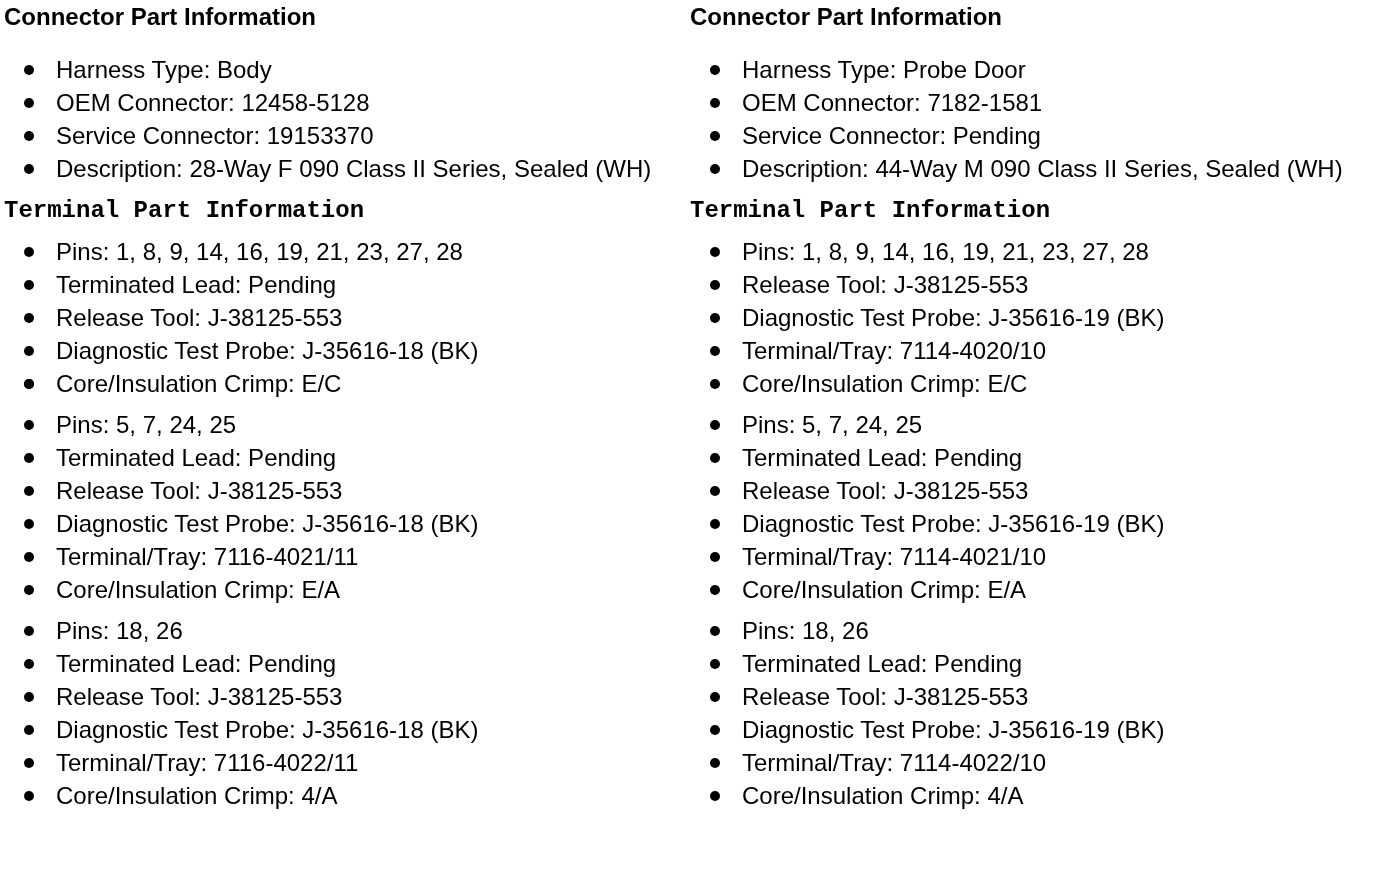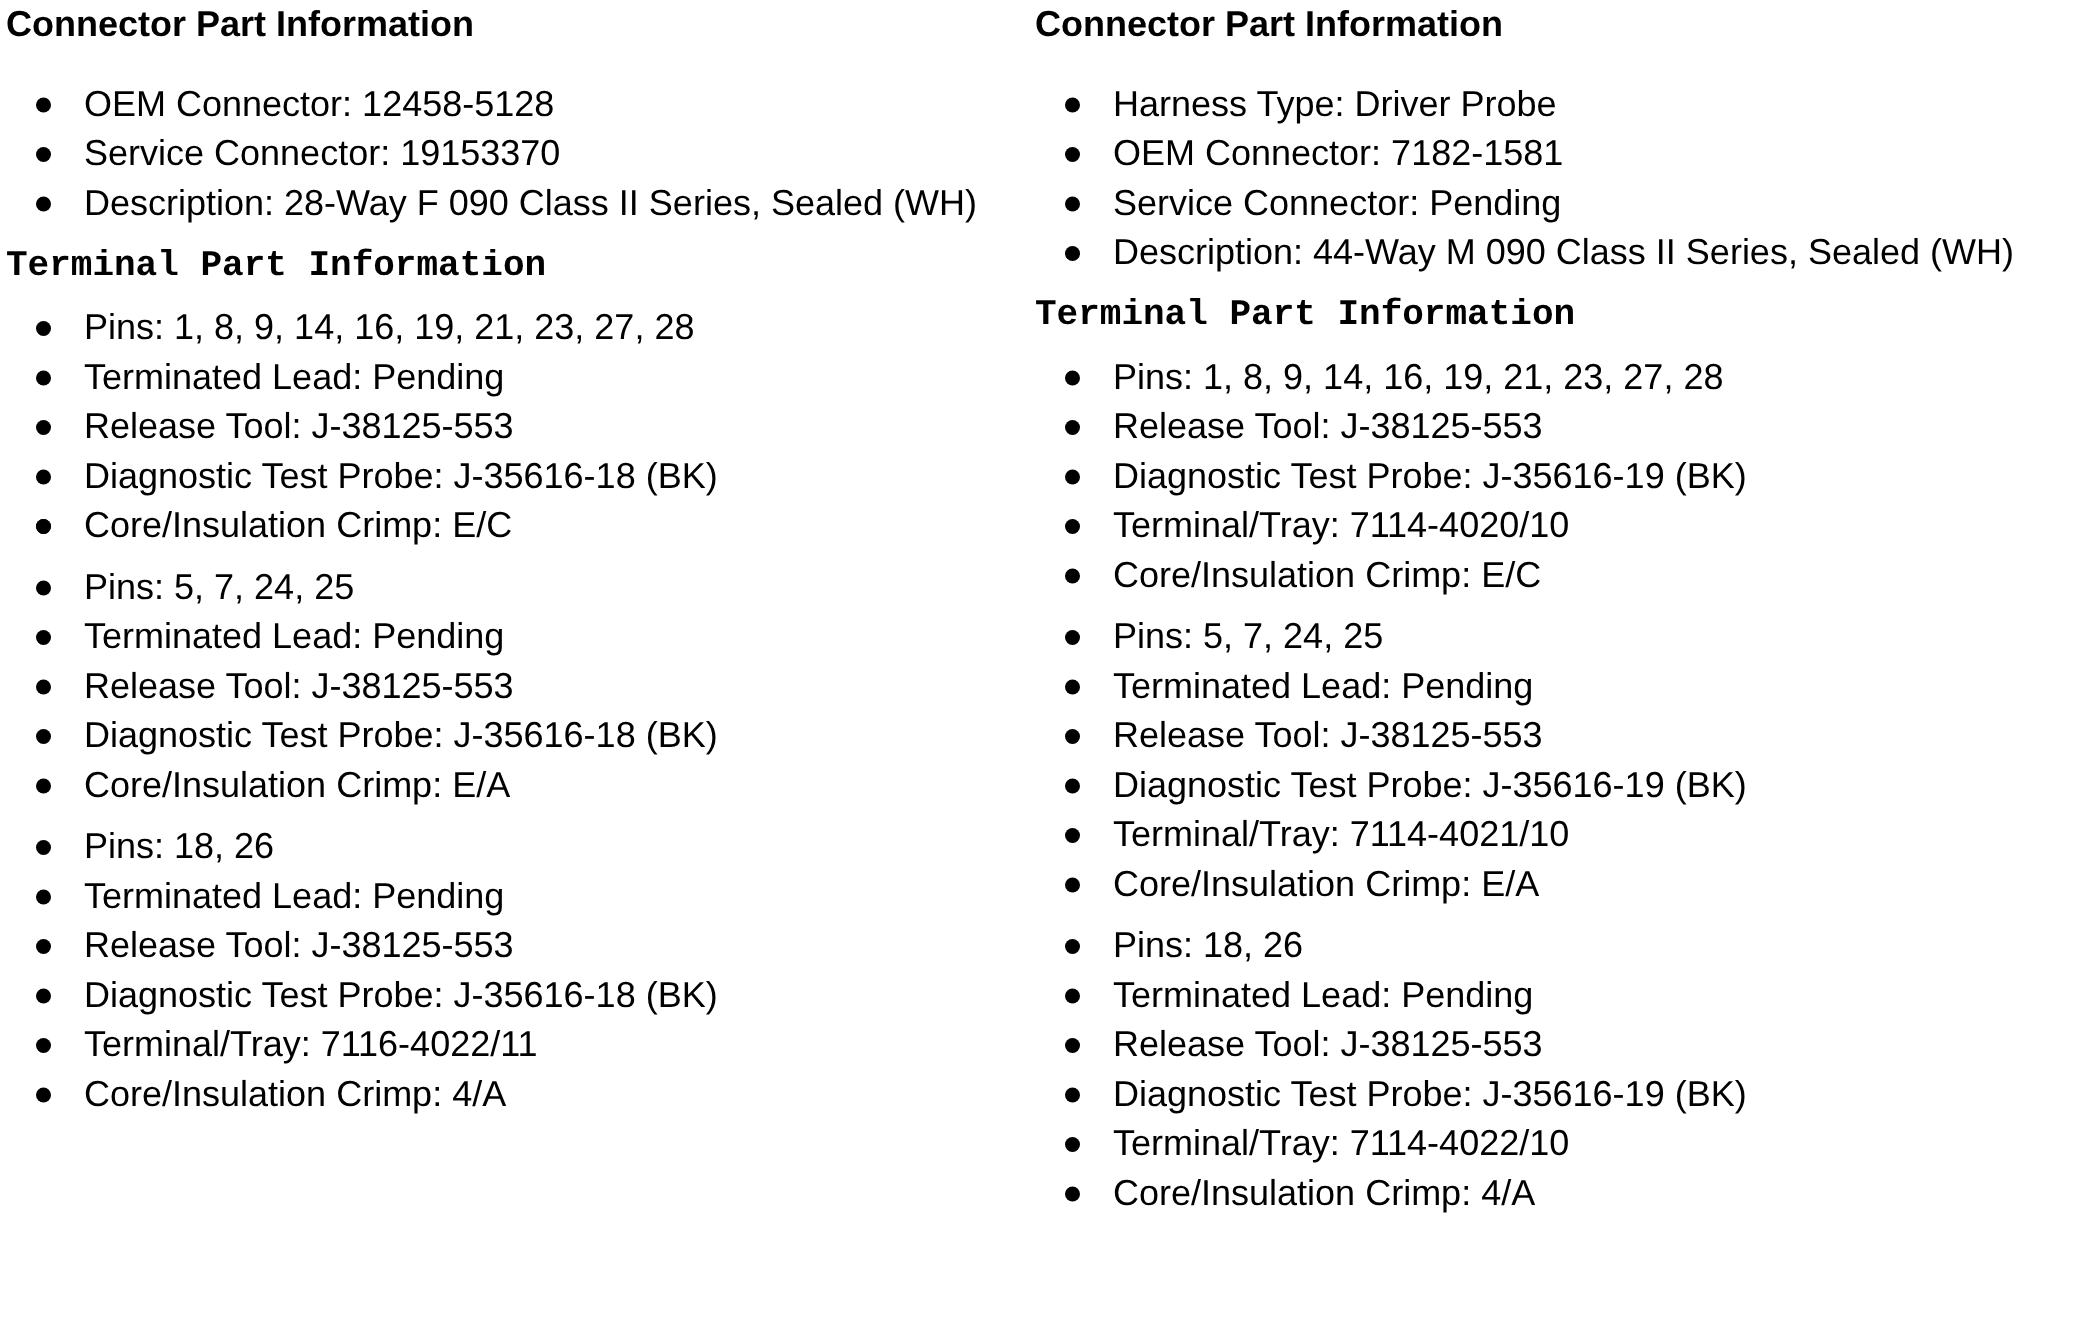--- a/index.html
+++ b/index.html
@@ -57,20 +57,21 @@
   }
 </style>
 </head>
 <body>
 
 <div class="page">
 
   <section class="column">
     <h2 class="section-heading">Connector Part Information</h2>
     <ul class="bullet-list connector-list">
+      <li><span class="bullet"></span><span>Harness Type: Body</span></li>
       <li><span class="bullet"></span><span>OEM Connector: 12458-5128</span></li>
       <li><span class="bullet"></span><span>Service Connector: 19153370</span></li>
       <li><span class="bullet"></span><span>Description: 28-Way F 090 Class II Series, Sealed (WH)</span></li>
     </ul>
 
     <h2 class="section-heading terminal-heading">Terminal Part Information</h2>
 
     <ul class="bullet-list terminal-group">
       <li><span class="bullet"></span><span>Pins: 1, 8, 9, 14, 16, 19, 21, 23, 27, 28</span></li>
       <li><span class="bullet"></span><span>Terminated Lead: Pending</span></li>
@@ -78,37 +79,38 @@
       <li><span class="bullet"></span><span>Diagnostic Test Probe: J-35616-18 (BK)</span></li>
       <li><span class="bullet"></span></li>
       <li><span class="bullet"></span><span>Core/Insulation Crimp: E/C</span></li>
     </ul>
 
     <ul class="bullet-list terminal-group">
       <li><span class="bullet"></span><span>Pins: 5, 7, 24, 25</span></li>
       <li><span class="bullet"></span><span>Terminated Lead: Pending</span></li>
       <li><span class="bullet"></span><span>Release Tool: J-38125-553</span></li>
       <li><span class="bullet"></span><span>Diagnostic Test Probe: J-35616-18 (BK)</span></li>
+      <li><span class="bullet"></span><span>Terminal/Tray: 7116-4021/11</span></li>
       <li><span class="bullet"></span><span>Core/Insulation Crimp: E/A</span></li>
     </ul>
 
     <ul class="bullet-list terminal-group">
       <li><span class="bullet"></span><span>Pins: 18, 26</span></li>
       <li><span class="bullet"></span><span>Terminated Lead: Pending</span></li>
       <li><span class="bullet"></span><span>Release Tool: J-38125-553</span></li>
       <li><span class="bullet"></span><span>Diagnostic Test Probe: J-35616-18 (BK)</span></li>
       <li><span class="bullet"></span><span>Terminal/Tray: 7116-4022/11</span></li>
       <li><span class="bullet"></span><span>Core/Insulation Crimp: 4/A</span></li>
     </ul>
   </section>
 
   <section class="column">
     <h2 class="section-heading">Connector Part Information</h2>
     <ul class="bullet-list connector-list">
-      <li><span class="bullet"></span><span>Harness Type: Driver Probe</span></li>
+      <li><span class="bullet"></span><span>Harness Type: Probe Door</span></li>
       <li><span class="bullet"></span><span>OEM Connector: 7182-1581</span></li>
       <li><span class="bullet"></span><span>Service Connector: Pending</span></li>
       <li><span class="bullet"></span><span>Description: 44-Way M 090 Class II Series, Sealed (WH)</span></li>
     </ul>
 
     <h2 class="section-heading terminal-heading">Terminal Part Information</h2>
 
     <ul class="bullet-list terminal-group">
       <li><span class="bullet"></span><span>Pins: 1, 8, 9, 14, 16, 19, 21, 23, 27, 28</span></li>
       <li><span class="bullet"></span><span>Release Tool: J-38125-553</span></li>

